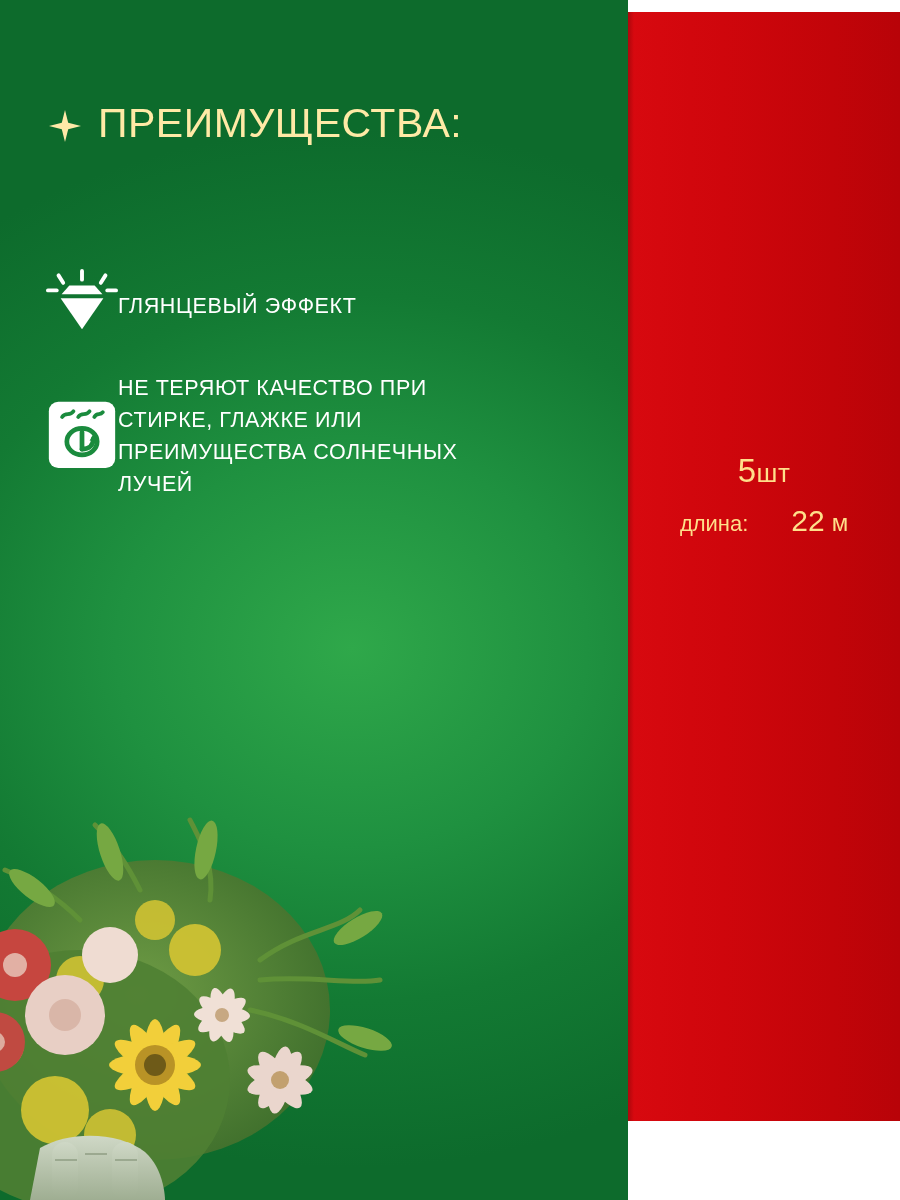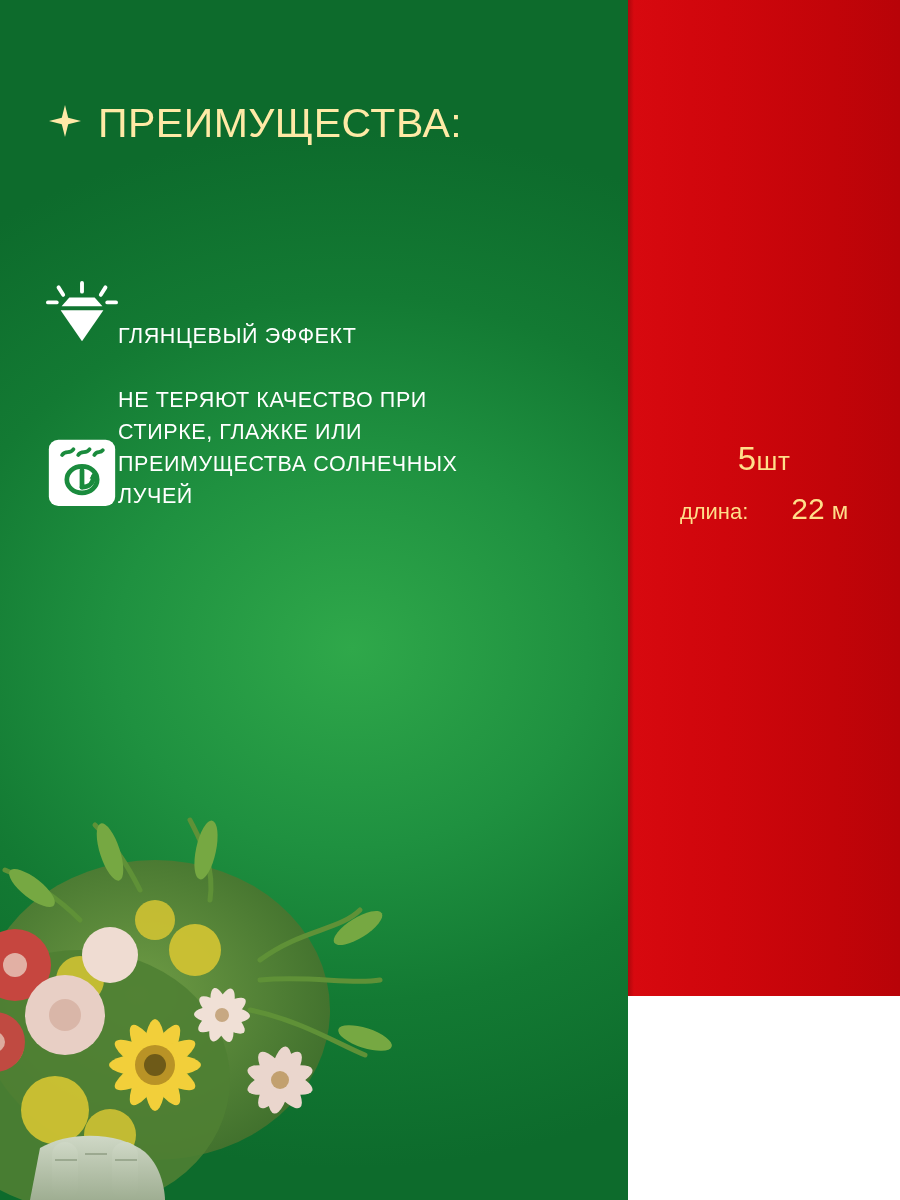--- a/index.html
+++ b/index.html
@@ -27,41 +27,42 @@
     height: 1200px;
     background:
       radial-gradient(ellipse 620px 520px at 56% 54%, #2fa84a 0%, #1f9140 38%, #137a33 68%, #0d6b2c 100%);
     overflow: hidden;
   }
 
   
   .red-panel {
     position: absolute;
     left: 628px;
-    top: 0;
+    top: 12px;
     width: 272px;
-    height: 996px;
+    height: 1109px;
     background: linear-gradient(90deg, #d8090f 0%, #cf060c 35%, #c20409 75%, #b80308 100%);
     overflow: hidden;
   }
   .red-panel .seam {
     position: absolute;
     left: 0;
     top: 0;
     width: 6px;
     height: 100%;
     background: linear-gradient(90deg, rgba(0,0,0,0.20), rgba(0,0,0,0));
   }
 
   
   .heading {
     position: absolute;
     left: 48px;
     top: 100px;
     display: flex;
+    align-items: center;
     gap: 16px;
   }
   .heading .spark {
     width: 34px;
     height: 34px;
     flex: none;
     color: #ffe9a8;
     margin-top: 4px;
   }
   .heading .htext {
@@ -74,23 +75,22 @@
 
   
   .features {
     position: absolute;
     left: 46px;
     top: 268px;
     width: 540px;
   }
   .feature {
     display: flex;
-    align-items: flex-end;
+    align-items: center;
     margin-bottom: 26px;
-    margin-top: 12px;
   }
   .feature .ficon {
     width: 72px;
     flex: none;
     display: flex;
     justify-content: flex-start;
     align-items: flex-start;
     color: #ffffff;
   }
   .feature .ficon svg { display: block; }

